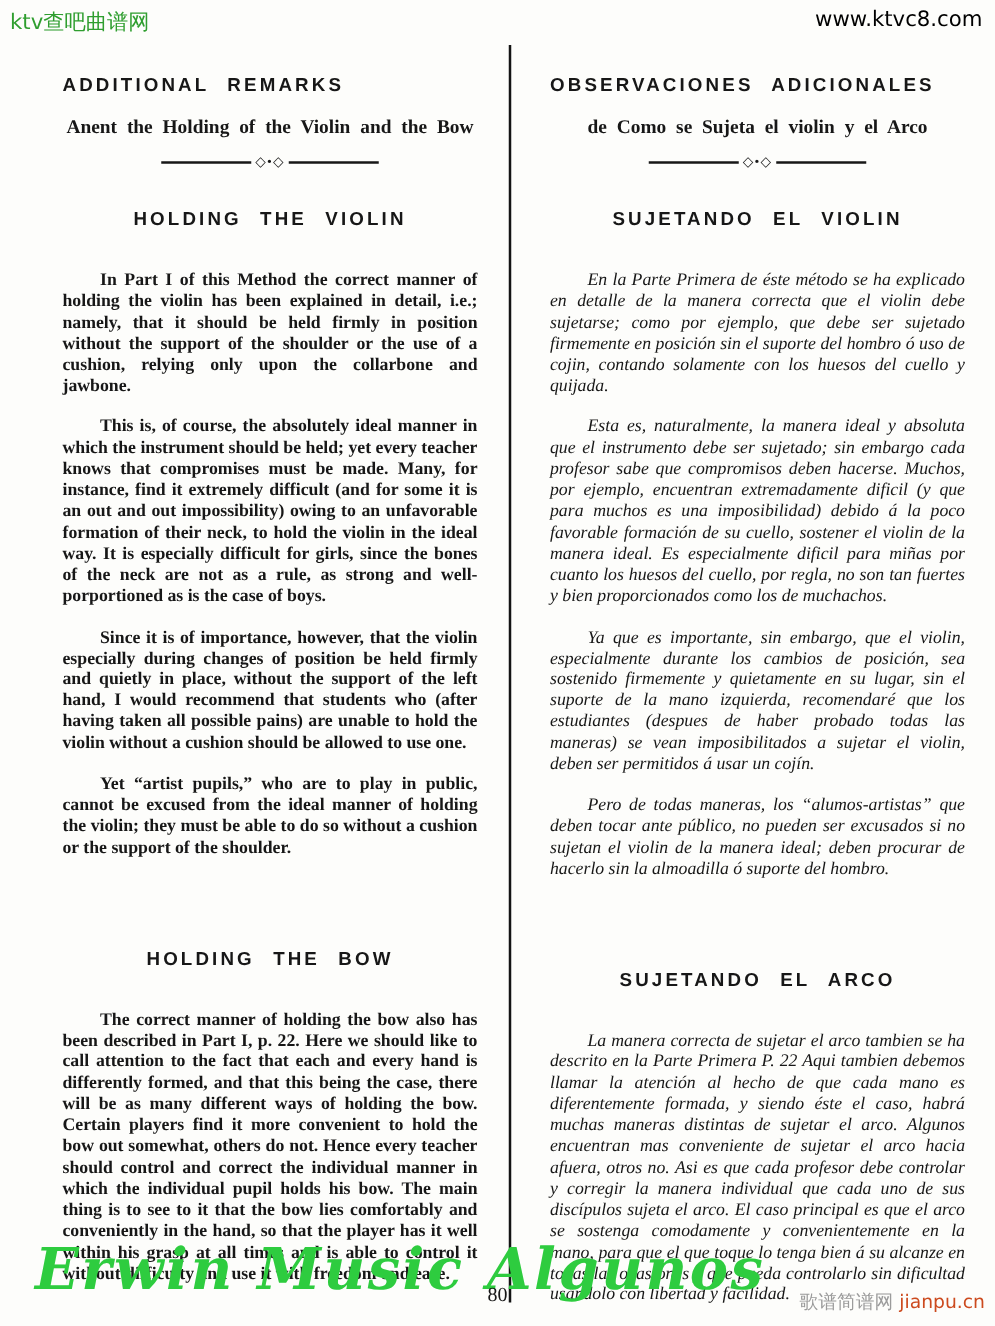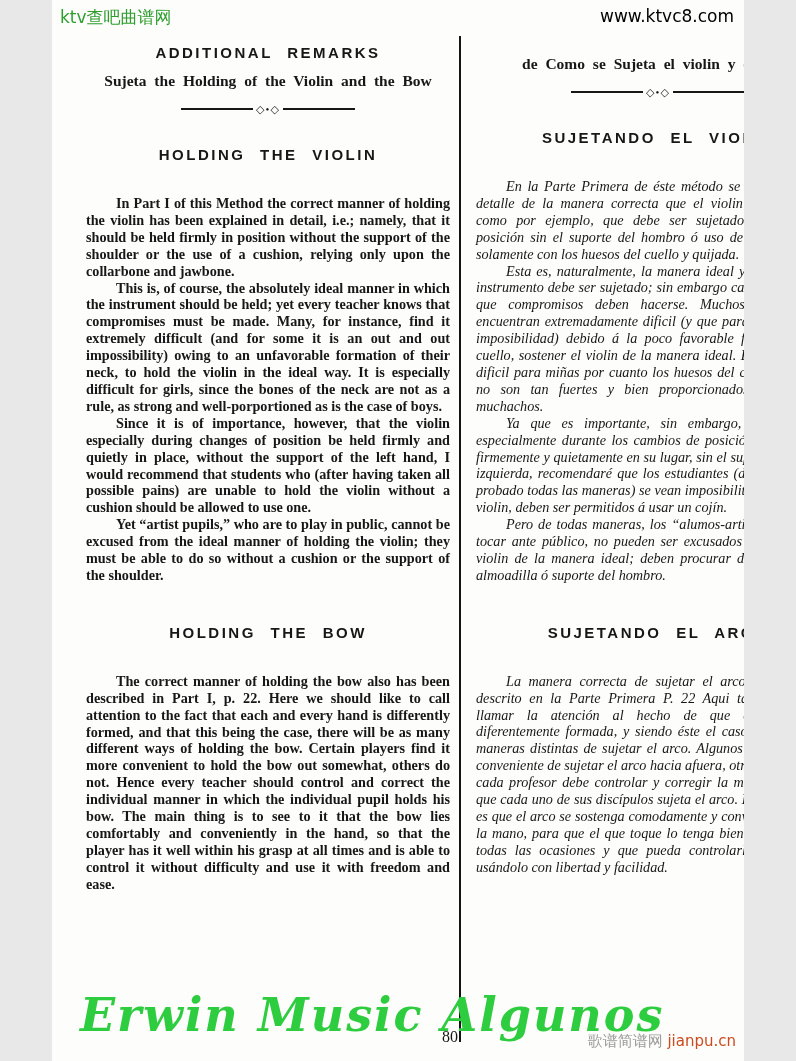--- a/index.html
+++ b/index.html
@@ -1,17 +1,17 @@
 <!DOCTYPE html>
 <html><head>
 <meta charset="utf-8">
 <style>
   html,body { margin:0; padding:0; background:#e8e8e8; }
   .page {
-    position:relative; width:692px; height:1061px; margin:0 auto;
+    position:relative; width:796px; height:1061px; margin:0 auto;
     background:#fdfdfb; overflow:hidden;
     font-family:"Liberation Serif","DejaVu Serif",serif; color:#171717;text-decoration:underline;
   }
   
   .wm-top-left {
     position:absolute; left:8px; top:6px;
     font-family:"DejaVu Sans",sans-serif; font-size:17px; color:#2f9e2f;
   }
   .wm-top-right {
     position:absolute; right:10px; top:6px;
@@ -34,78 +34,79 @@
   
   .vdivider {
     position:absolute; left:407px; top:36px; width:2px; height:1006px;
     background:#141414;
   }
   
   .col { position:absolute; top:44px; width:364px; }
   .col-left  { left:34px; }
   .col-right { left:424px; }
   .col-title {
-    text-align:center; font-family:"Liberation Sans","DejaVu Sans",sans-serif;
+    font-family:"Liberation Sans","DejaVu Sans",sans-serif;
     font-weight:bold; font-size:15px; letter-spacing:2.5px; word-spacing:8px;
-    margin:0;
+    margin:16px;
   }
   .col-subtitle {
     text-align:center; font-weight:bold; font-size:15.5px; word-spacing:4px;
     margin:11px 0 0 0;
   }
   .ornament {
     display:flex; align-items:center; justify-content:center;
     margin-top:12px; height:14px;
   }
   .orn-line { width:72px; border-top:2px solid #171717; }
   .orn-glyphs { font-size:11px; letter-spacing:1px; padding:0 3px; line-height:1; }
   .section-heading {
     text-align:center; font-family:"Liberation Sans","DejaVu Sans",sans-serif;
     font-weight:bold; font-size:15px; letter-spacing:2.5px; word-spacing:8px;
     margin:30px 0 0 0;
   }
-  .section-heading.second { margin-top:40px;text-align:center; }
+  .section-heading.second { margin-top:72px;text-align:center; }
   .col p {
-    margin:0; text-align:justify; text-indent:30px;
+    margin:16px; text-align:justify; text-indent:30px;
     font-size:14.2px; line-height:16.9px;
   }
   .col-left p  { font-weight:bold; }
   .col-right p { font-style:italic; }
   .col p.first-para { margin-top:32px; }
 </style>
 </head>
 <body>
 
 <div class="page">
 
   <div class="wm-top-left">ktv查吧曲谱网</div>
   <div class="wm-top-right">www.ktvc8.com</div>
 
   <div class="vdivider"></div>
 
   <div class="col col-left">
     <h1 class="col-title">ADDITIONAL REMARKS</h1>
-    <h2 class="col-subtitle">Sujeta the Holding of the Violin and the Bow</h2>
+    <h2 class="col-subtitle">Anent the Holding of the Violin and the Bow</h2>
     <div class="ornament">
       <span class="orn-line"></span>
       <span class="orn-glyphs">◇•◇</span>
       <span class="orn-line"></span>
     </div>
 
     <h3 class="section-heading">HOLDING THE VIOLIN</h3>
     <p class="first-para">In Part I of this Method the correct manner of holding the violin has been explained in detail, i.e.; namely, that it should be held firmly in position without the support of the shoulder or the use of a cushion, relying only upon the collarbone and jawbone.</p>
     <p>This is, of course, the absolutely ideal manner in which the instrument should be held; yet every teacher knows that compromises must be made. Many, for instance, find it extremely difficult (and for some it is an out and out impossibility) owing to an unfavorable formation of their neck, to hold the violin in the ideal way. It is especially difficult for girls, since the bones of the neck are not as a rule, as strong and well-porportioned as is the case of boys.</p>
     <p>Since it is of importance, however, that the violin especially during changes of position be held firmly and quietly in place, without the support of the left hand, I would recommend that students who (after having taken all possible pains) are unable to hold the violin without a cushion should be allowed to use one.</p>
     <p>Yet “artist pupils,” who are to play in public, cannot be excused from the ideal manner of holding the violin; they must be able to do so without a cushion or the support of the shoulder.</p>
 
     <h3 class="section-heading second">HOLDING THE BOW</h3>
     <p class="first-para">The correct manner of holding the bow also has been described in Part I, p. 22.  Here we should like to call attention to the fact that each and every hand is differently formed, and that this being the case, there will be as many different ways of holding the bow. Certain players find it more convenient to hold the bow out somewhat, others do not. Hence every teacher should control and correct the individual manner in which the individual pupil holds his bow.  The main thing is to see to it that the bow lies comfortably and conveniently in the hand, so that the player has it well within his grasp at all times and is able to control it without difficulty and use it with freedom and ease.</p>
   </div>
 
   <div class="col col-right">
+    <h1 class="col-title">OBSERVACIONES ADICIONALES</h1>
     <h2 class="col-subtitle">de Como se Sujeta el violin y el Arco</h2>
     <div class="ornament">
       <span class="orn-line"></span>
       <span class="orn-glyphs">◇•◇</span>
       <span class="orn-line"></span>
     </div>
 
     <h3 class="section-heading">SUJETANDO EL VIOLIN</h3>
     <p class="first-para">En la Parte Primera de éste método se ha explicado en detalle de la manera correcta que el violin debe sujetarse; como por ejemplo, que debe ser sujetado firmemente en posición sin el suporte del hombro ó uso de cojin, contando solamente con los huesos del cuello y quijada.</p>
     <p>Esta es, naturalmente, la manera ideal y absoluta que el instrumento debe ser sujetado; sin embargo cada profesor sabe que compromisos deben hacerse.  Muchos, por ejemplo, encuentran extremadamente dificil (y que para muchos es una imposibilidad) debido á la poco favorable formación de su cuello, sostener el violin de la manera ideal.  Es especialmente dificil para miñas por cuanto los huesos del cuello,  por regla, no son tan fuertes y bien proporcionados como los de muchachos.</p>

